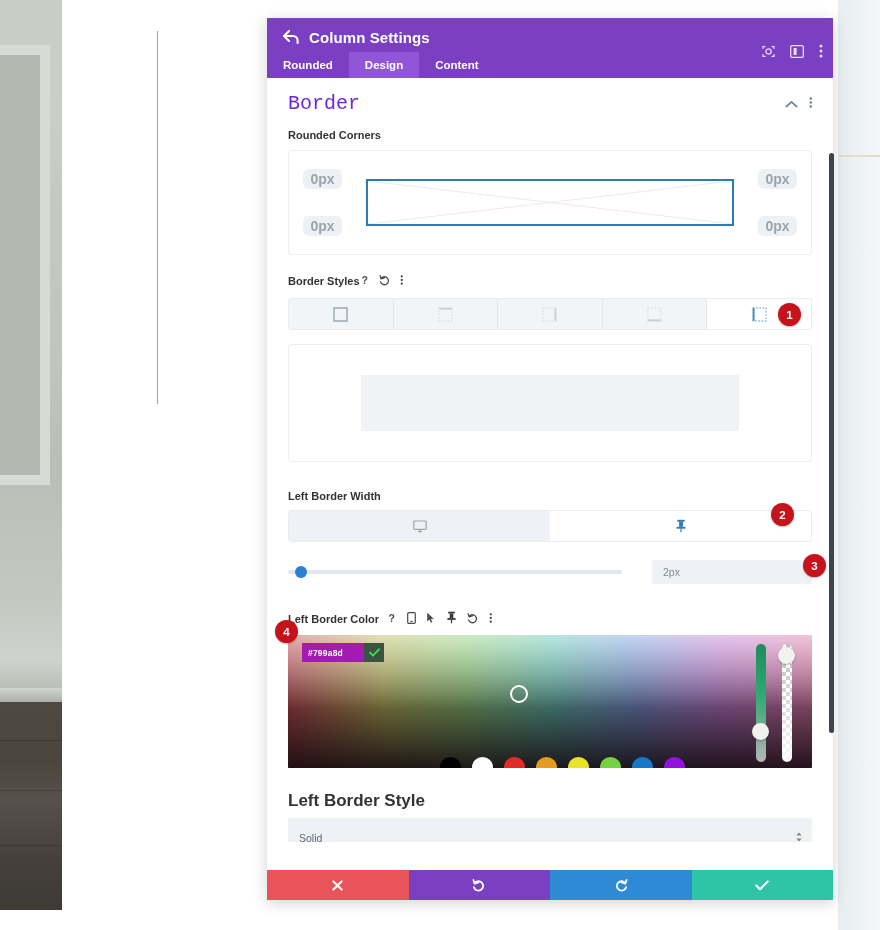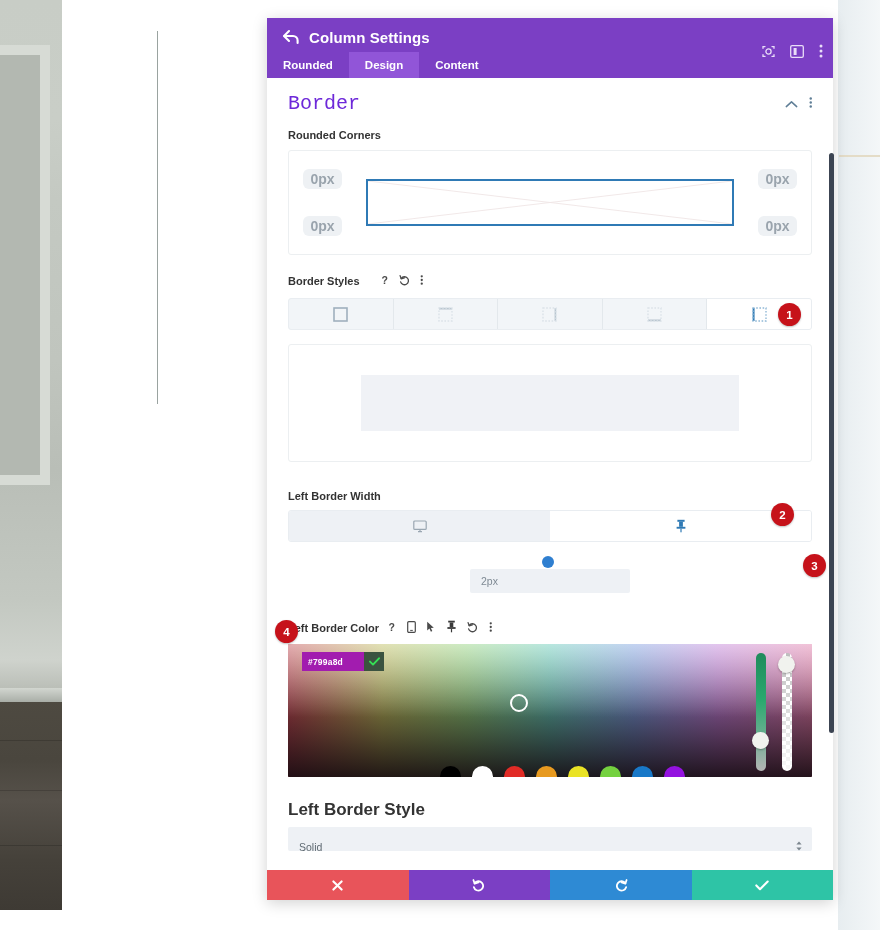--- a/index.html
+++ b/index.html
@@ -92,21 +92,21 @@
   .rc-inp { position:absolute; width:39px; height:20px; background:#eef1f4; border-radius:6px;
             font-size:14px; color:#9aa4ad; display:flex; align-items:center; justify-content:center;font-weight:bold; }
   .rc-inp.tl{ left:14px; top:18px; } .rc-inp.tr{ right:14px; top:18px; }
   .rc-inp.bl{ left:14px; bottom:18px; } .rc-inp.br{ right:14px; bottom:18px; }
   .rc-preview { position:absolute; left:77px; right:77px; top:28px; bottom:28px;
                 border:2px solid #2f7ab5; }
   .rc-preview svg { position:absolute; inset:0; width:100%; height:100%; }
   .rc-link { position:absolute; left:50%; top:50%; transform:translate(-50%,-50%); color:#3a87c4; }
 
   
-  .bs-label-row { display:flex; align-items:center; gap:21px; margin-bottom:8px; }
+  .bs-label-row { display:flex; align-items:center; gap:1px; margin-bottom:8px; }
   .bs-label { font-size:11px; color:#333; font-weight:bold; }
   .bs-icons { display:flex; align-items:center; gap:9px; color:#5a5a5a; }
   .bs-row { display:flex; border:1px solid #e9edf1; border-radius:3px; overflow:hidden;
             background:#f2f5f8; position:relative; }
   .bs-cell { flex:1; height:30px; display:flex; align-items:center; justify-content:center;
              border-right:1px solid #e3e8ec; }
   .bs-cell:last-child { border-right:none; }
   .bs-cell.active { background:#ffffff; }
 
   .preview-box { border:1px solid #eceff1; border-radius:3px; height:118px; margin-top:14px;
@@ -114,21 +114,21 @@
   .preview-inner { width:378px; height:56px; background:#f0f2f6; }
 
   
   .lbw-label { font-size:11px; color:#333; font-weight:bold; margin:28px 0 8px 0; }
   .seg { display:flex; border:1px solid #e9edf1; border-radius:3px; overflow:hidden; }
   .seg-cell { flex:1; height:30px; display:flex; align-items:center; justify-content:center;
               background:#eef1f5; }
   .seg-cell.active { background:#ffffff; }
   .seg-cell svg { display:block; }
 
-  .slider-row { display:flex; align-items:center; margin-top:18px; gap:9px;flex-direction:column; }
+  .slider-row { display:flex; align-items:center; margin-top:18px; gap:0; }
   .slider-track { position:relative; height:4px; background:#e3e7ec; border-radius:2px;
                   flex:1; margin-right:30px; }
   .slider-knob { position:absolute; left:7px; top:-4px; width:12px; height:12px;
                  border-radius:50%; background:#2f7fd0; }
   .slider-val { width:160px; height:24px; background:#eef1f5; border-radius:2px;
                 font-size:10.5px; color:#7f8a94; display:flex; align-items:center; padding-left:11px; }
 
   
   .lbc-row { display:flex; align-items:center; gap:9px; margin:26px 0 7px 0; }
   .lbc-label { font-size:11px; color:#333; font-weight:bold; }

